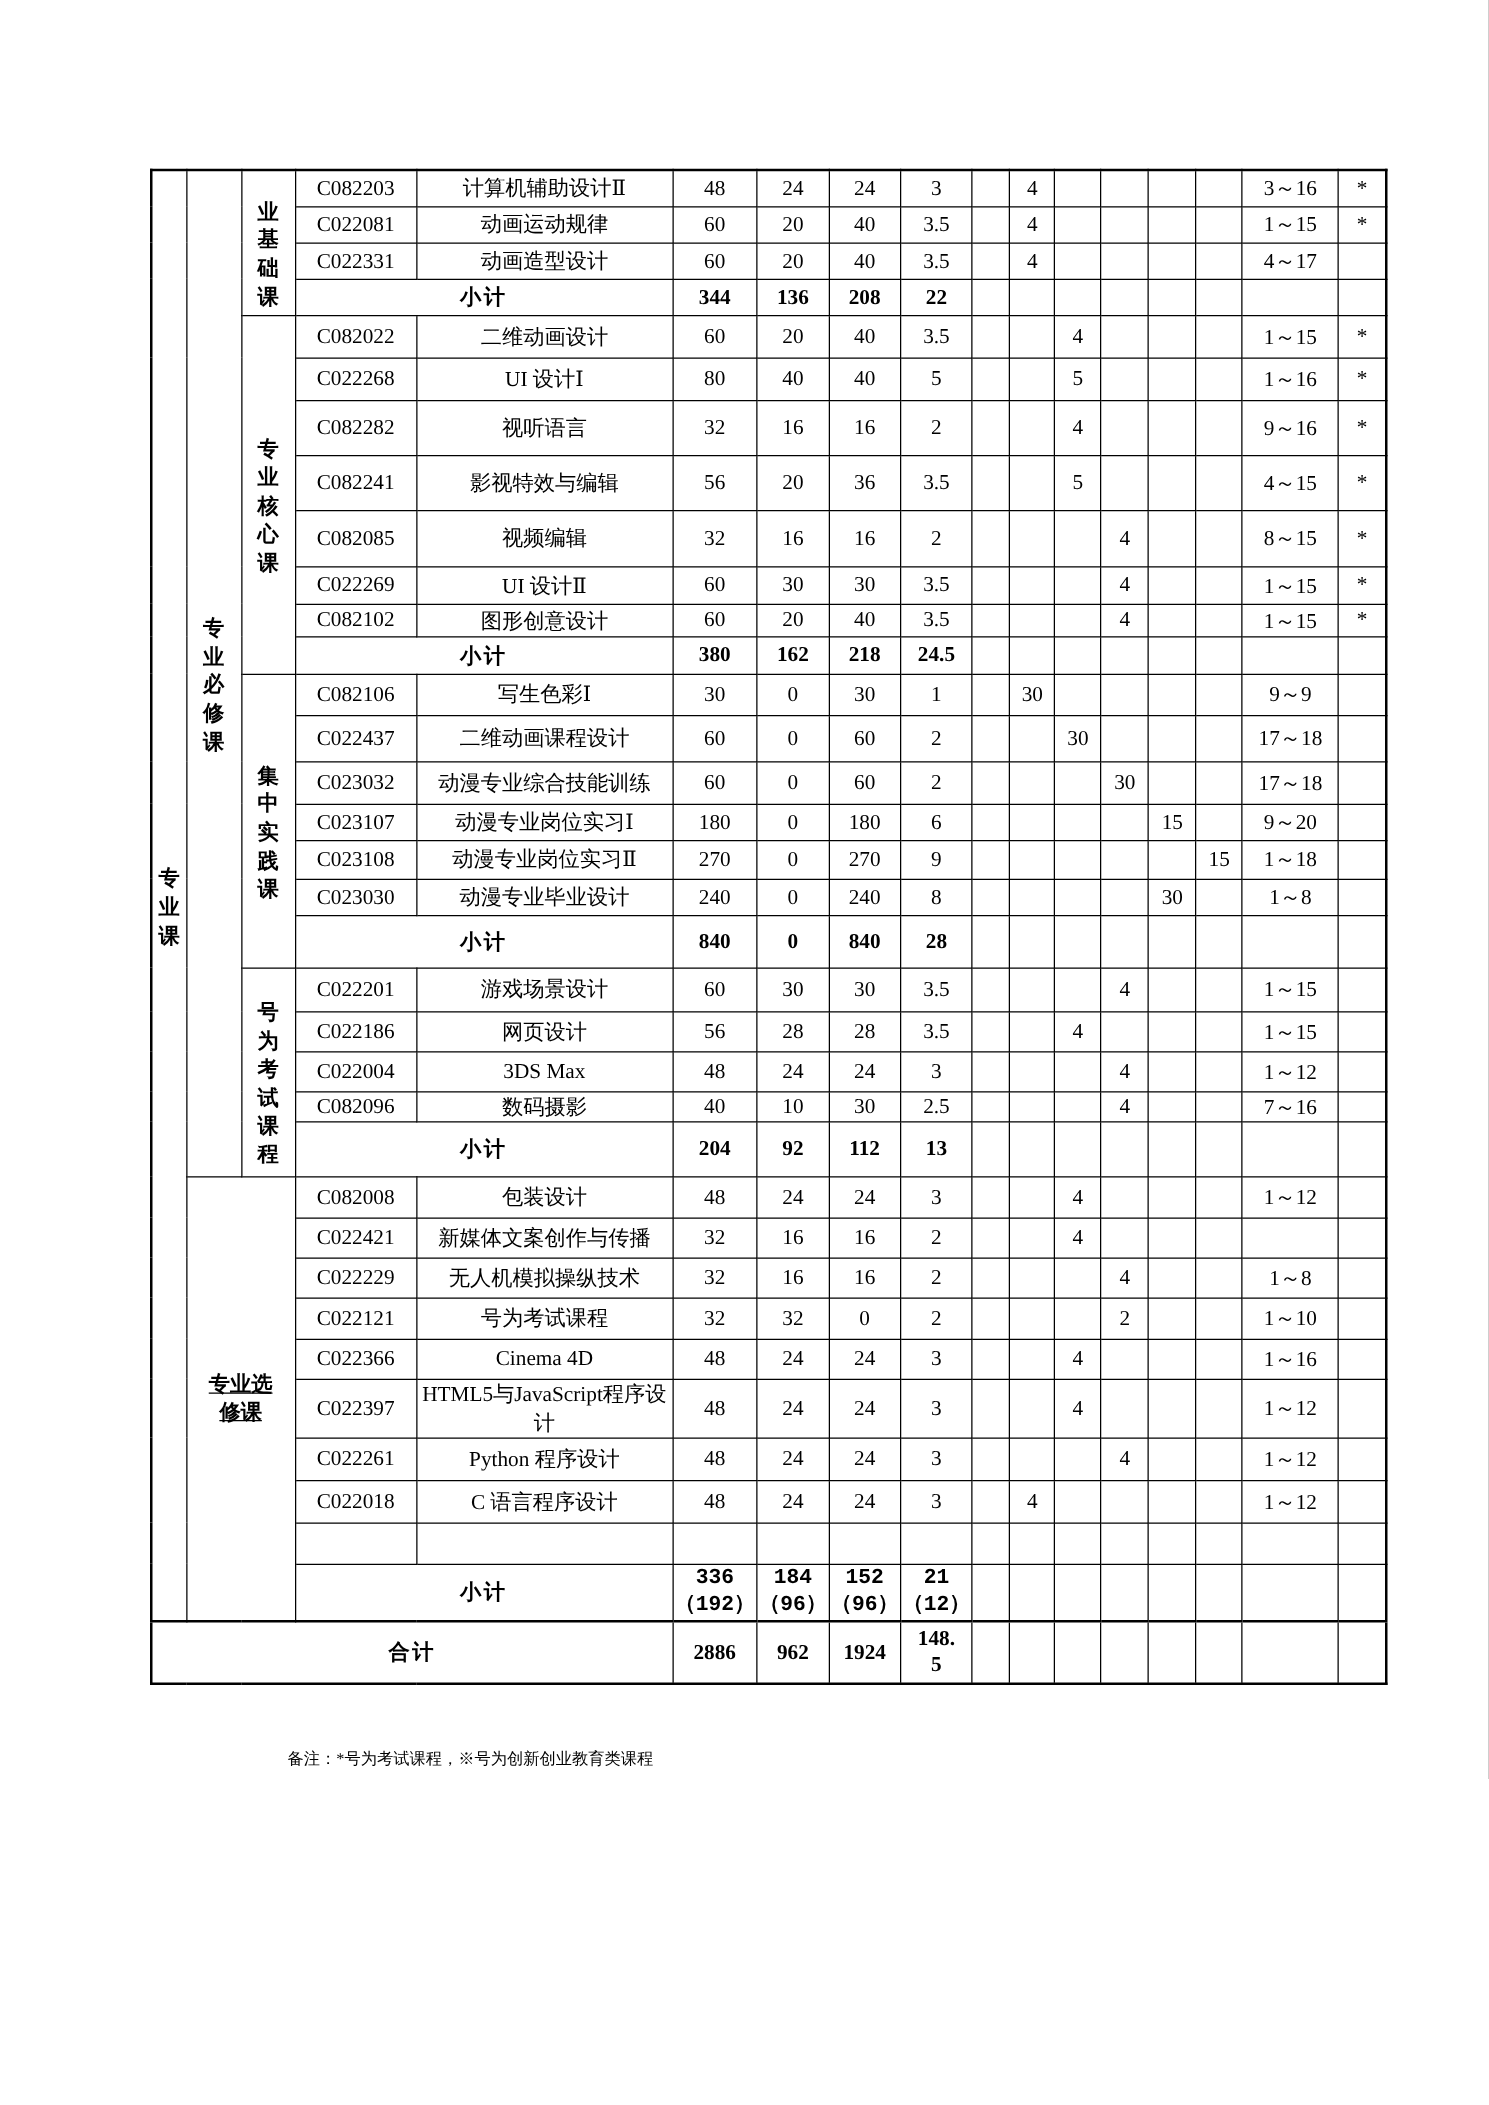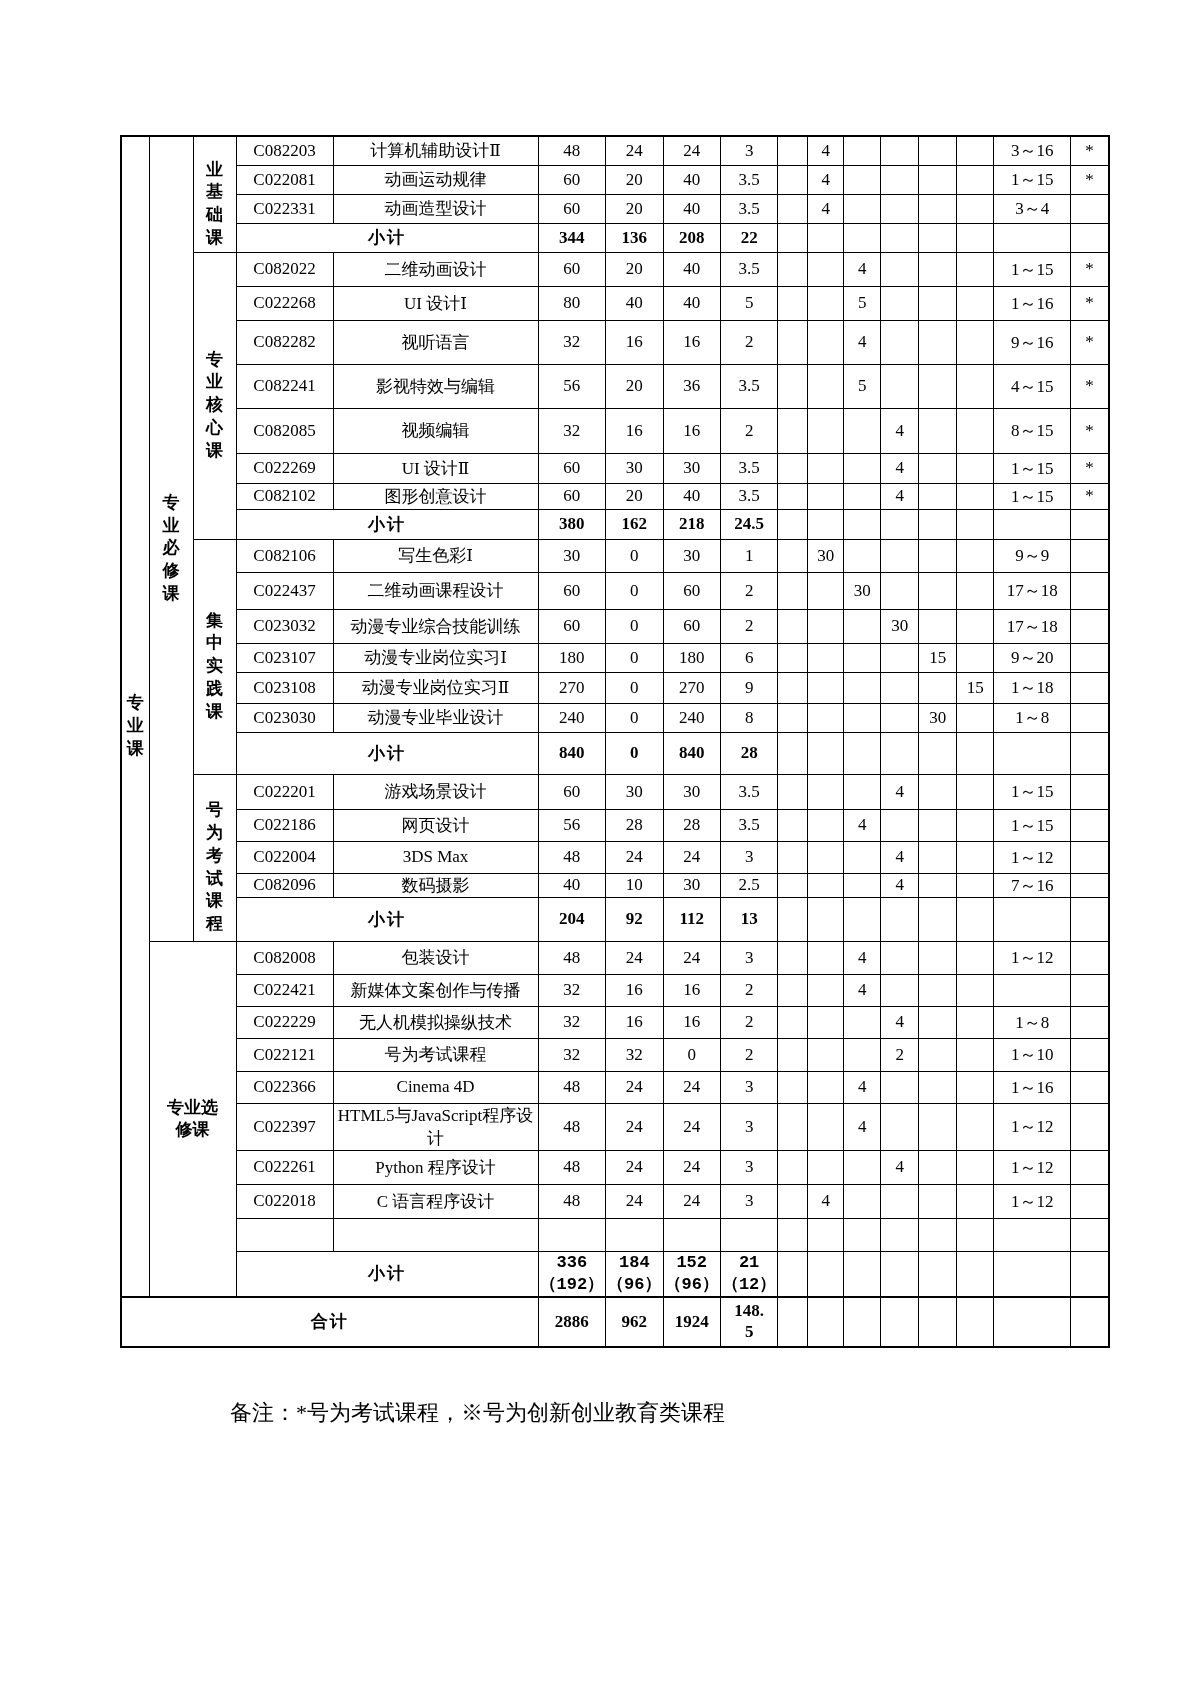--- a/index.html
+++ b/index.html
@@ -5,30 +5,30 @@
   html,body{margin:0;padding:0;background:#888;}
   .sheet{position:relative;width:1191px;height:1684px;background:#ffffff;margin:0 auto;
          font-family:"Liberation Serif","DejaVu Serif",serif;color:#000;}
   table.cur{position:absolute;left:120px;top:135px;border-collapse:collapse;
             border:2px solid #000;table-layout:fixed;}
   table.cur td{border:1px solid #000;text-align:center;vertical-align:middle;
                font-size:17px;padding:0 1px;overflow:hidden;}
   td.lbl{font-family:"Liberation Sans","DejaVu Sans",sans-serif;font-weight:bold;
          font-size:19px;padding:0;}
   .vtxt{display:inline-block;width:1.15em;line-height:1.34;text-align:center;margin-top:20px;}
-  .wrap3{display:inline-block;width:3.35em;line-height:1.3;text-align:center;}
+  .wrap3{display:inline-block;width:3.35em;line-height:1.3;text-align:center;text-decoration:underline;}
   td.subl{font-family:Liberation Mono, monospace;font-weight:bold;
           font-size:18px;letter-spacing:2px;}
   td.bn{font-weight:bold;}
   td.two{font-weight:bold;font-size:15px;line-height:1.3;padding:0;font-family:Liberation Mono, monospace;}
   td.lft{text-align:left;padding-left:5px;}
   td.wk{font-size:16px;margin-left:37px;}
   tr.grand td{border-top:2px solid #000;}
   .credwrap{display:inline-block;max-width:34px;word-break:break-all;line-height:1.2;}
-  .note{position:absolute;left:230px;top:1398px;font-size:22px;
+  .note{position:absolute;left:230px;top:1398px;font-size:13px;
         font-family:"Liberation Serif","DejaVu Serif",serif;}
 </style>
 </head>
 <body>
 
 <div class="sheet">
 <table class="cur">
 <colgroup>
 <col style="width:28px">
         <col style="width:44px">
@@ -91,21 +91,21 @@
   <td>60</td>
   <td>20</td>
   <td>40</td>
   <td>3.5</td>
   <td></td>
   <td>4</td>
   <td></td>
   <td></td>
   <td></td>
   <td></td>
-  <td class="wk">3～4</td>
+  <td class="wk">4～17</td>
   <td></td>
 </tr>
 <tr style="height:29px">
   <td colspan="2" class="subl">小计</td>
   <td class="bn">344</td>
   <td class="bn">136</td>
   <td class="bn">208</td>
   <td class="bn">22</td>
   <td></td>
           <td></td>

